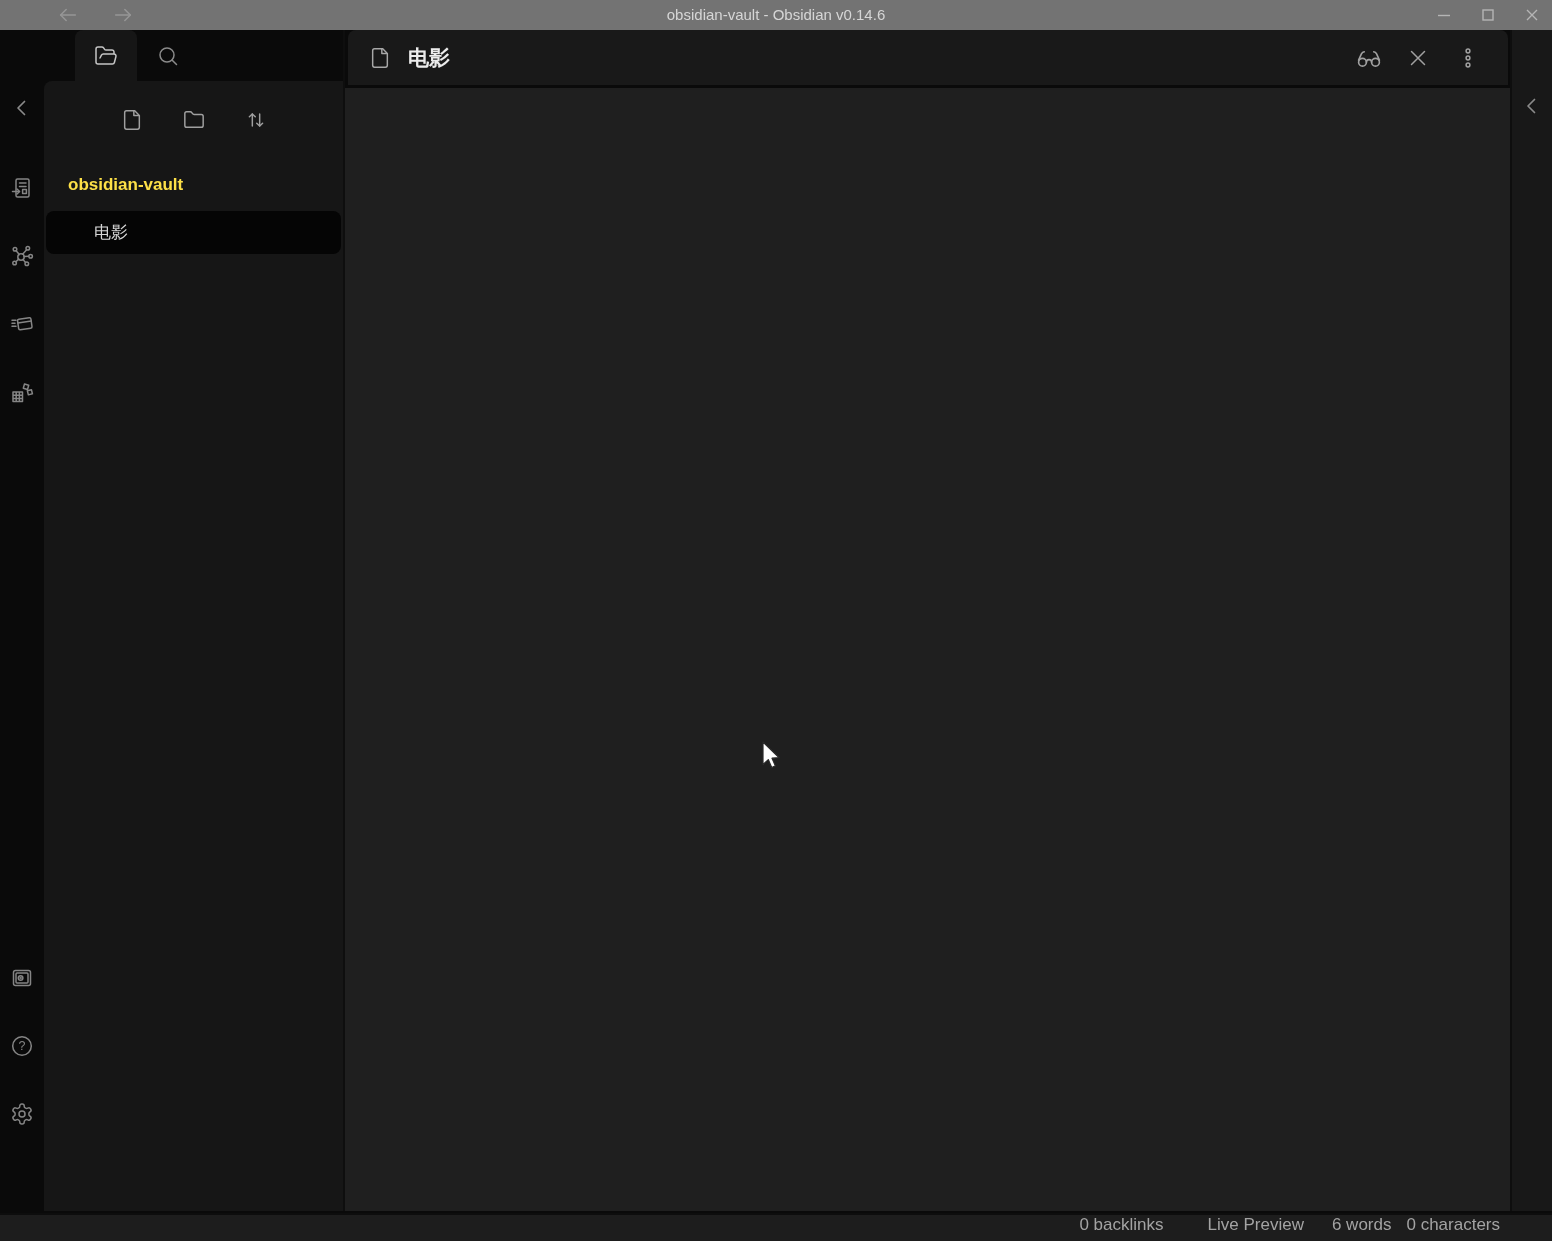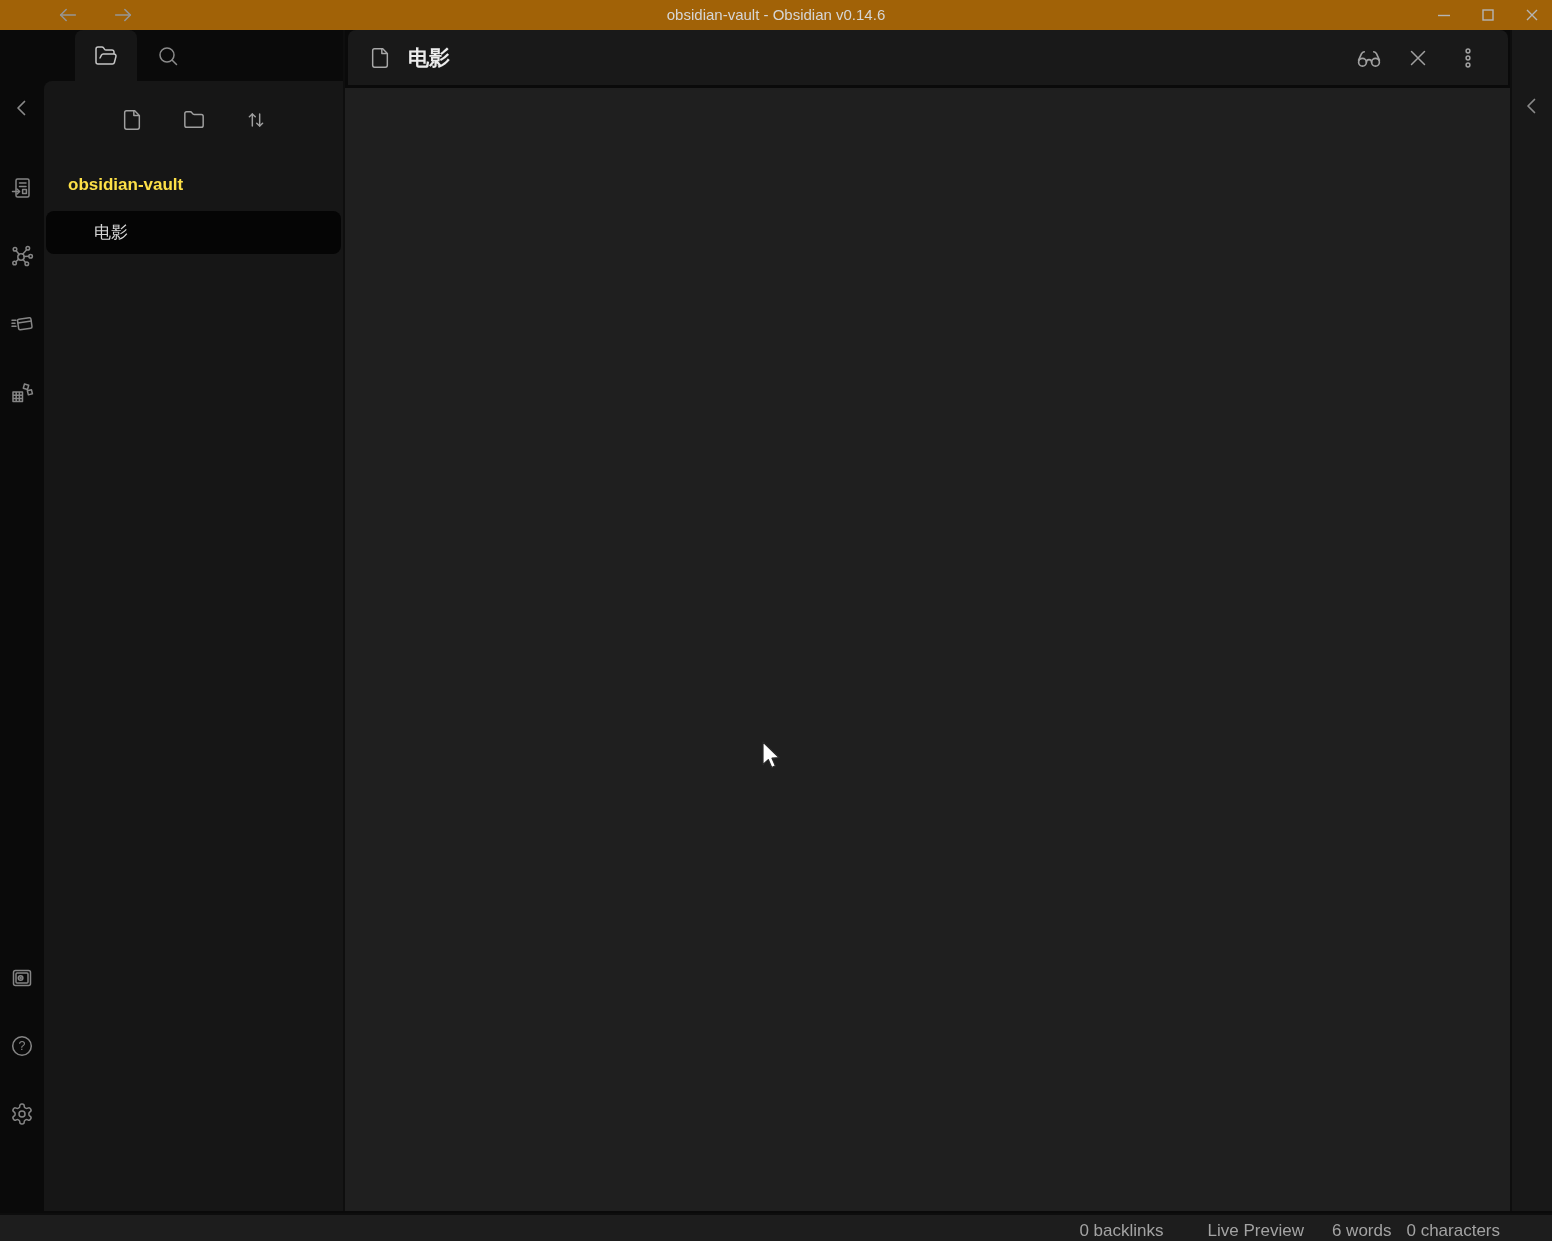--- a/index.html
+++ b/index.html
@@ -6,21 +6,21 @@
   html,body { width:1552px; height:1241px; overflow:hidden; }
   body {
     position:relative;
     background:#0a0a0a;
     font-family:"Liberation Sans","DejaVu Sans",sans-serif;
     -webkit-font-smoothing:antialiased;
   }
   svg { display:block; }
 
   
-  .titlebar { position:absolute; top:0; left:0; right:0; height:30px; background:#a16207; }
+  .titlebar { position:absolute; top:0; left:0; right:0; height:30px; background:#737373; }
   .tb-nav { position:absolute; top:0; height:30px; display:flex; align-items:center; justify-content:center; width:30px; cursor:default; }
   .tb-back { left:53px; }
   .tb-fwd  { left:108px; }
   .tb-title { position:absolute; left:0; right:0; top:0; height:30px; line-height:30px;
     text-align:center; font-size:15px; color:#d6d6d6; }
   .tb-controls { position:absolute; right:8px; top:0; height:30px; display:flex; align-items:center; gap:20px; }
   .tb-ctrl { width:24px; height:24px; display:flex; align-items:center; justify-content:center; }
 
   
   .ribbon { position:absolute; left:0; top:30px; width:44px; bottom:30px; background:#0a0a0a;
@@ -59,21 +59,21 @@
 
   
   .right-strip { position:absolute; right:0; top:30px; width:42px; bottom:30px;
     background:#181818; border-left:2px solid #0e0e0e;
     display:flex; flex-direction:column; align-items:center; }
   .right-collapse { margin-top:64px; cursor:pointer; }
 
   
   .statusbar { position:absolute; left:0; right:0; bottom:0; height:28px;
     background:#1d1d1d; border-top:2px solid #0d0d0d;
-    display:flex; align-items:flex-end; justify-content:flex-end;
+    display:flex; align-items:flex-start; justify-content:flex-end;
     padding-right:52px; font-size:17px; color:#a3a3a3; }
   .st-item { white-space:nowrap; }
   .st-backlinks { margin-right:44px; cursor:pointer; }
   .st-mode { margin-right:28px; cursor:pointer; }
   .st-words { margin-right:15px; }
 
   
   .mouse-cursor { position:absolute; left:759px; top:740px; pointer-events:none; }
 </style>
 </head>

